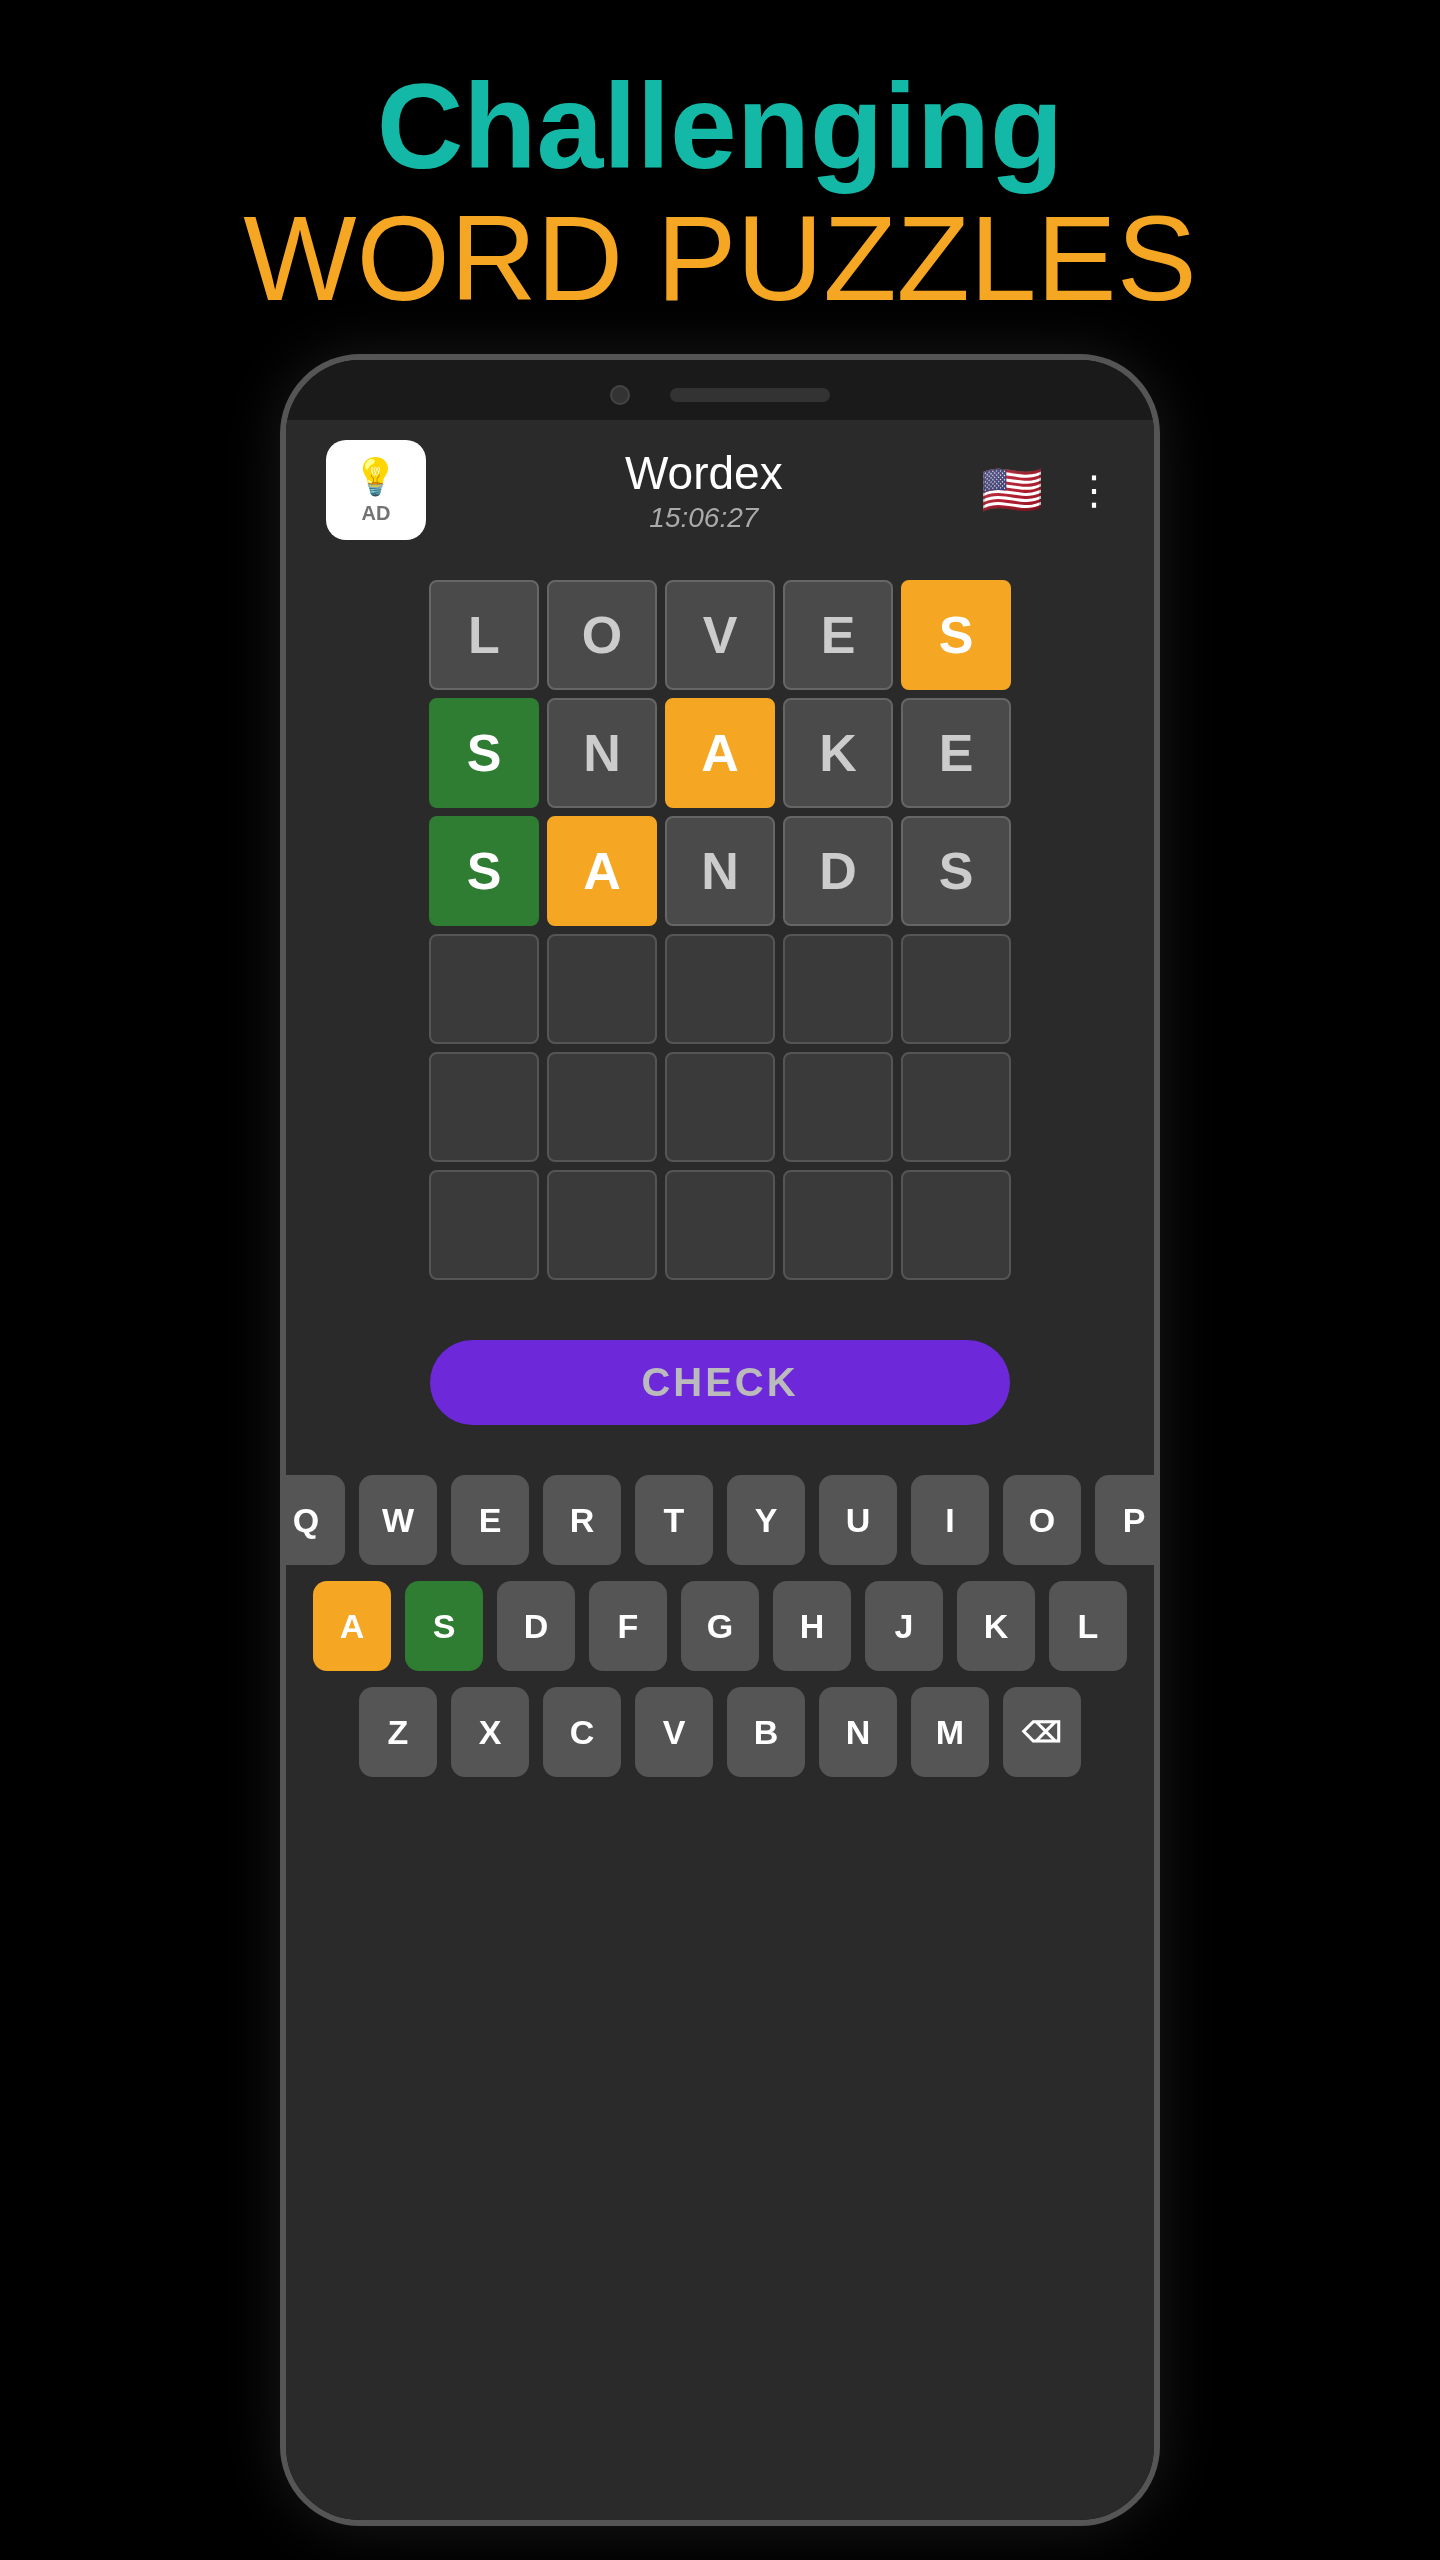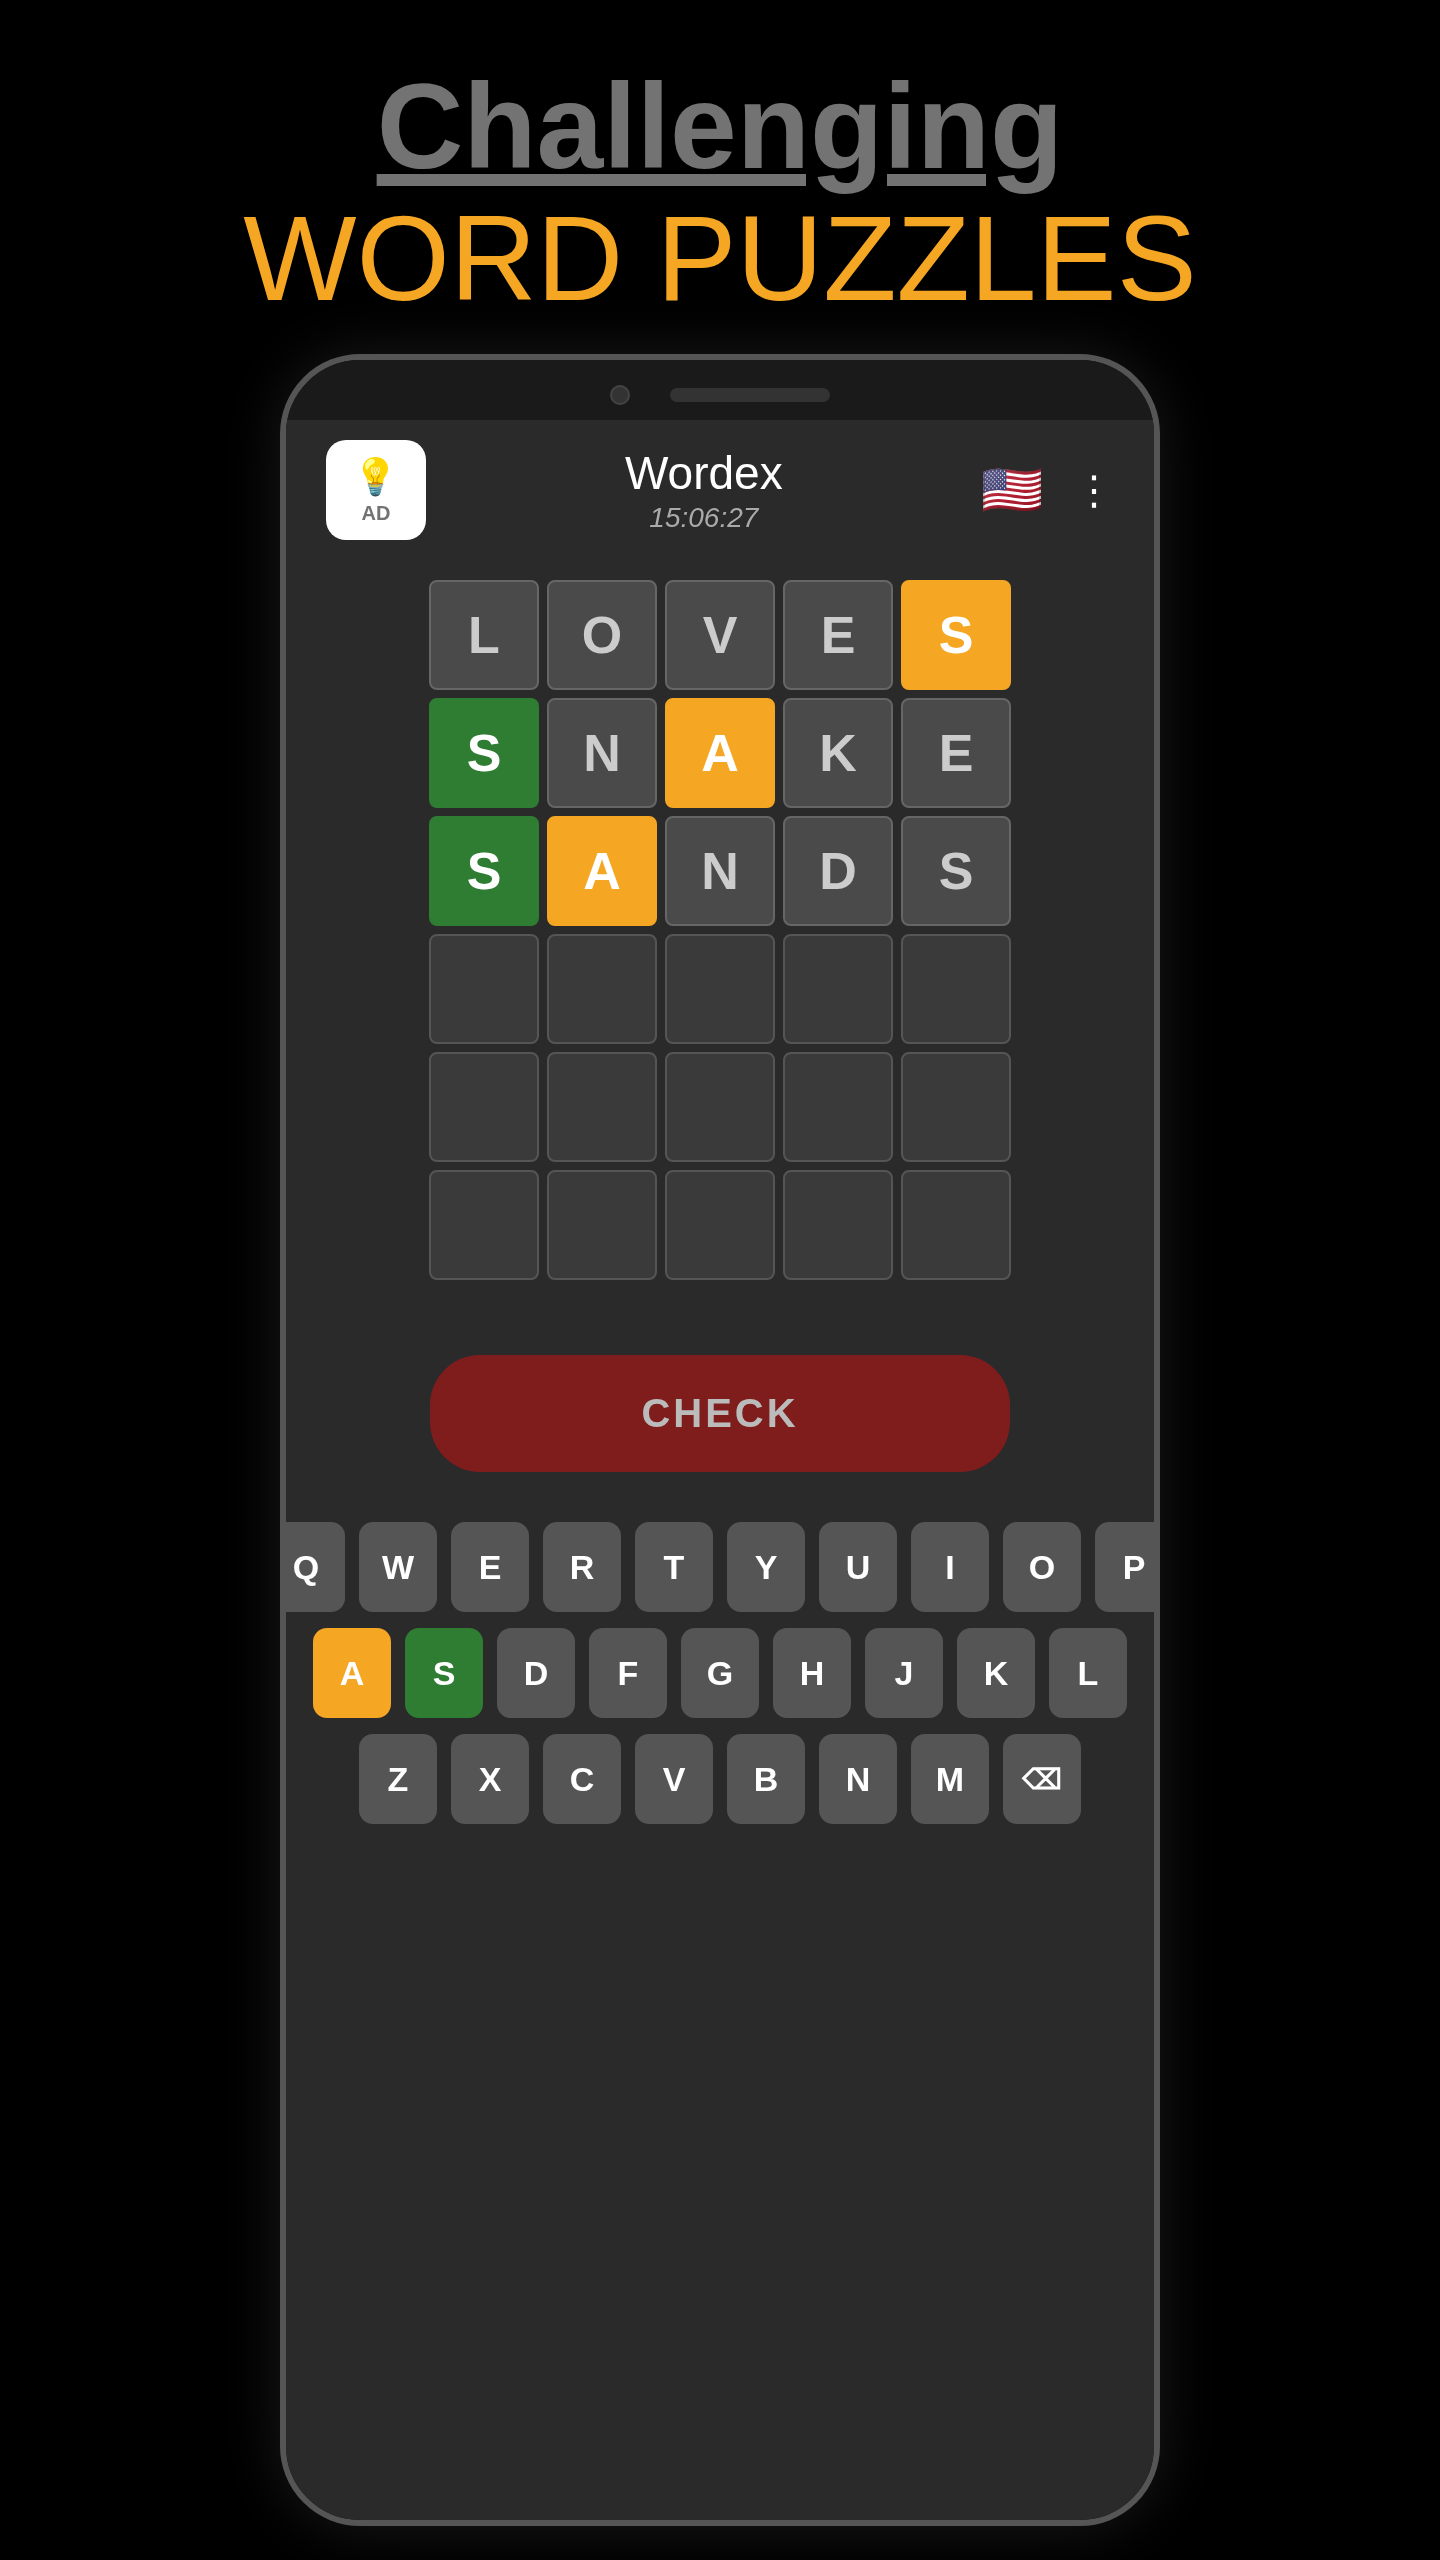--- a/index.html
+++ b/index.html
@@ -15,23 +15,22 @@
 
     
     .header-section {
       padding-top: 60px;
       text-align: center;
       margin-bottom: 30px;
     }
     .header-challenging {
       font-size: 120px;
       font-weight: 900;
-      color: #737373;
+      color: #14b8a6;
       line-height: 1.1;
-      text-decoration: underline;
     }
     .header-word-puzzles {
       font-size: 120px;
       font-weight: 400;
       color: #F5A623;
       line-height: 1.1;
     }
 
     
     .phone-frame {
@@ -172,32 +171,31 @@
       color: #fff;
     }
 
     
     .check-button-container {
       padding: 40px 60px;
       display: flex;
       justify-content: center;
     }
     .check-button {
-      background: #7f1d1d;
+      background: #6d28d9;
       border: none;
       border-radius: 50px;
-      padding: 36px 0;
+      padding: 20px 0;
       width: 580px;
       color: #bbb;
       font-size: 40px;
       font-weight: 600;
       letter-spacing: 3px;
       cursor: pointer;
       text-align: center;
-      margin-top: 15px;
     }
 
     
     .keyboard {
       padding: 10px 30px 60px;
       display: flex;
       flex-direction: column;
       gap: 16px;
       align-items: center;
     }

